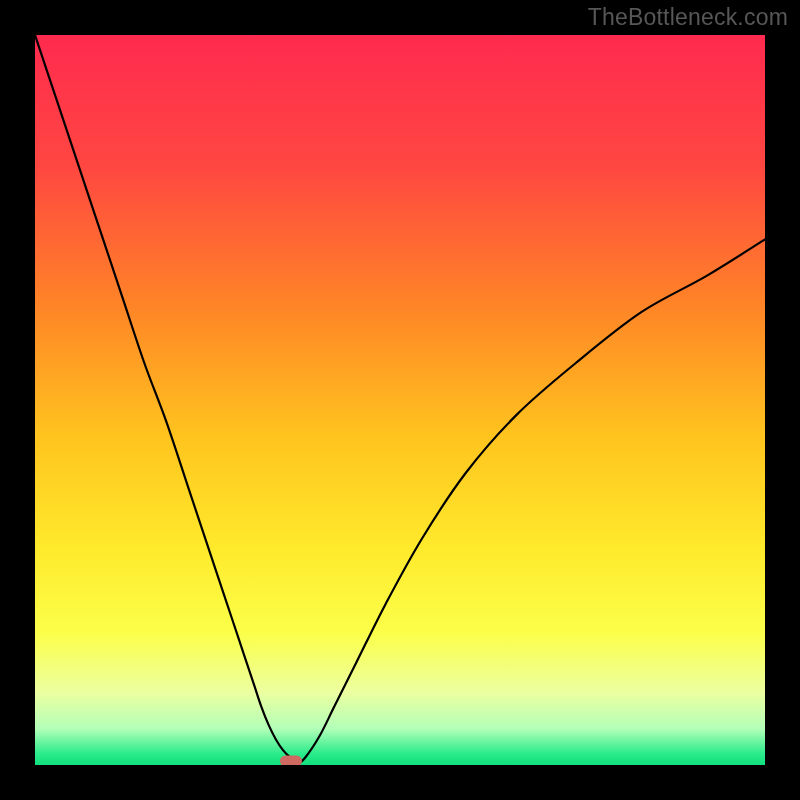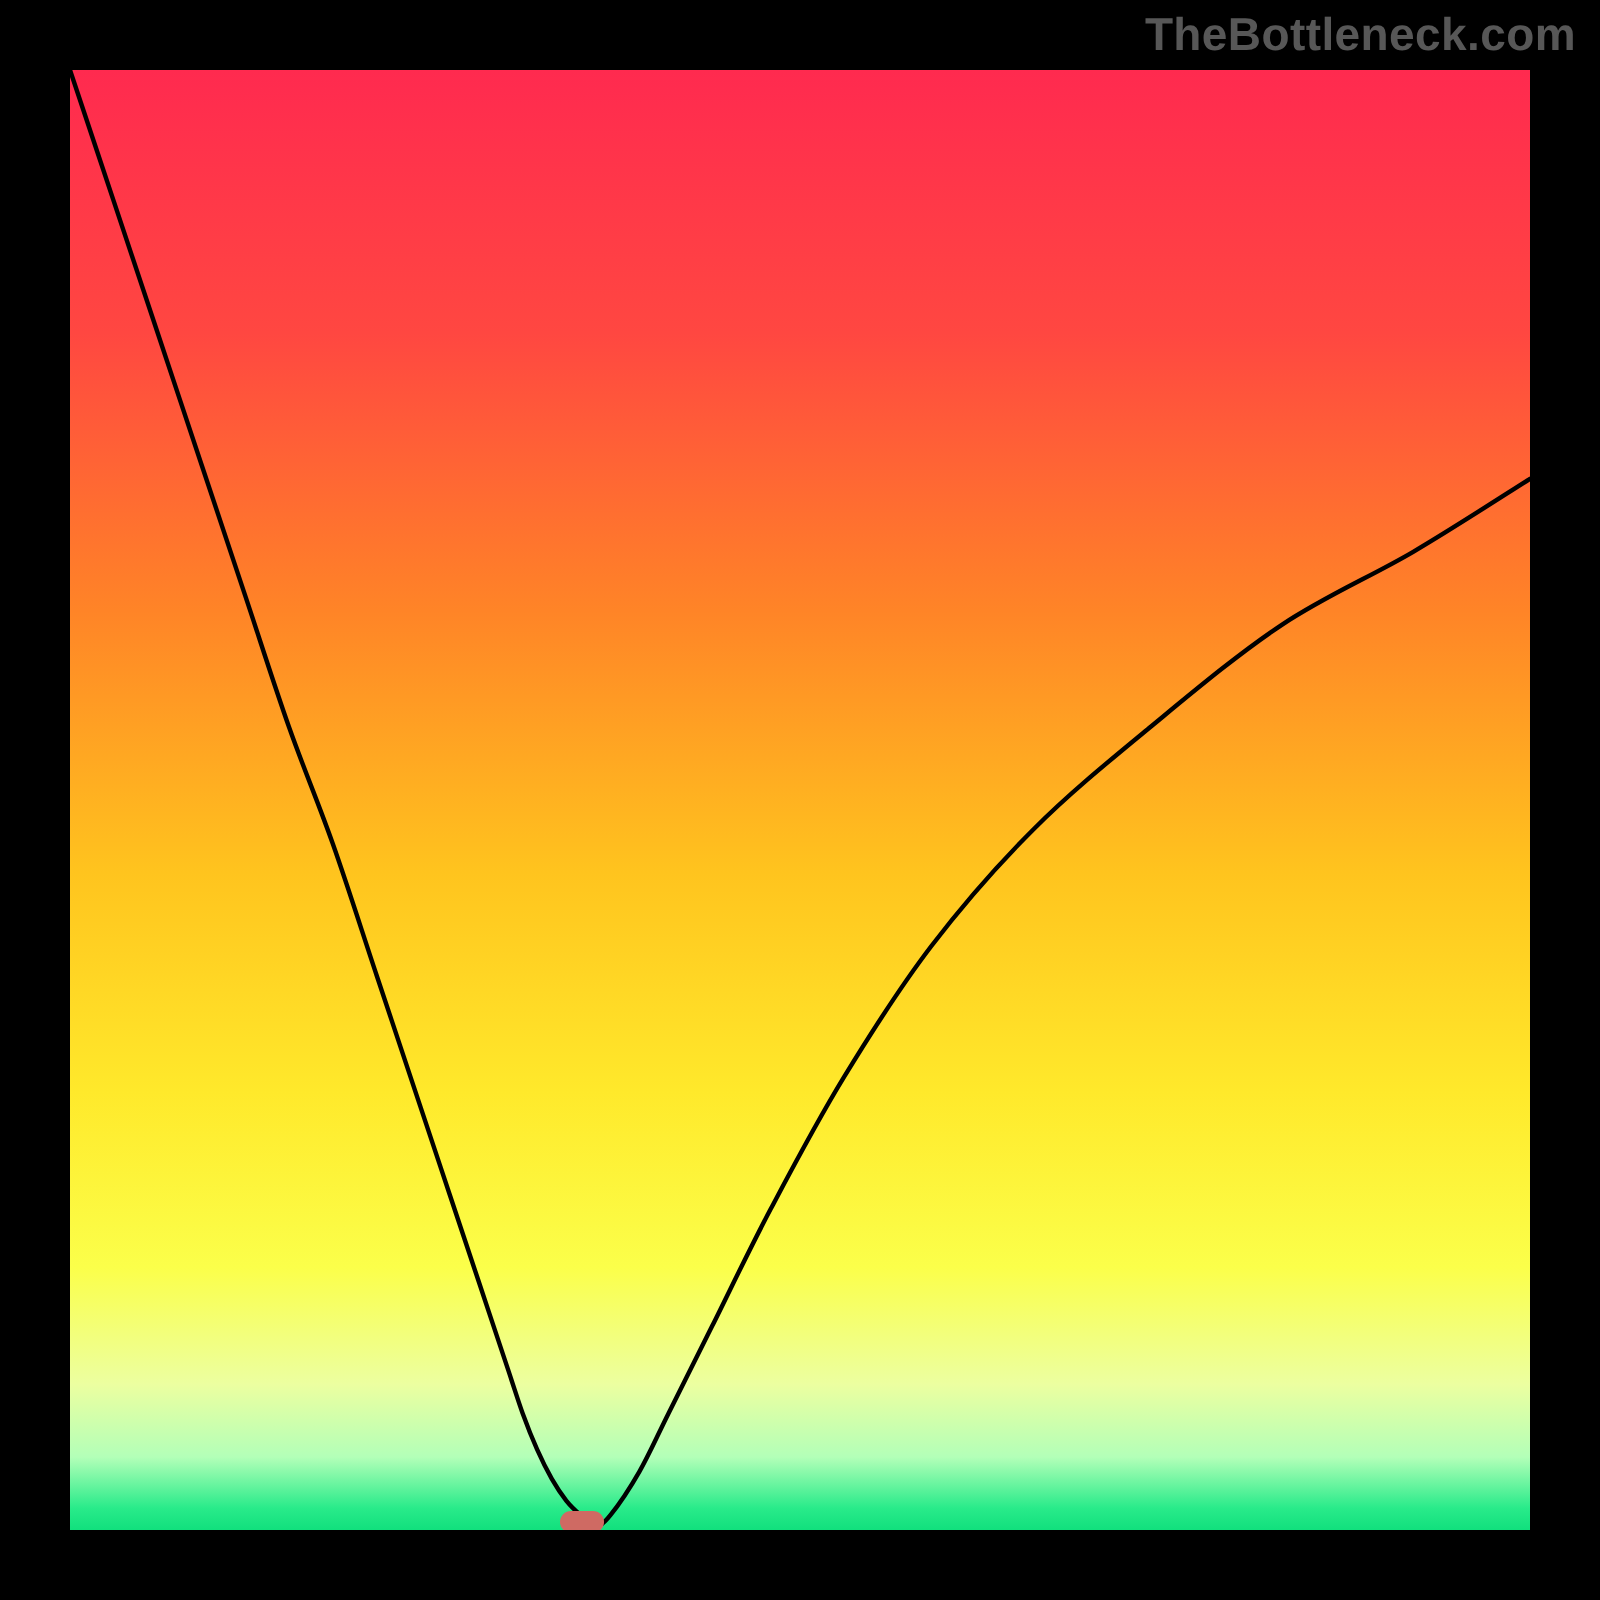--- a/index.html
+++ b/index.html
@@ -16,21 +16,21 @@
     width: 800px;
     height: 800px;
     background: #000;
   }
   .watermark {
     position: absolute;
     top: 4px;
     right: 12px;
     color: #575757;
     font-size: 23px;
-    font-weight: 700;
+    font-weight: 400;
     letter-spacing: 0.2px;
     z-index: 10;
   }
   .plot-area {
     position: absolute;
     left: 35px;
     top: 35px;
     width: 730px;
     height: 730px;
     overflow: hidden;

